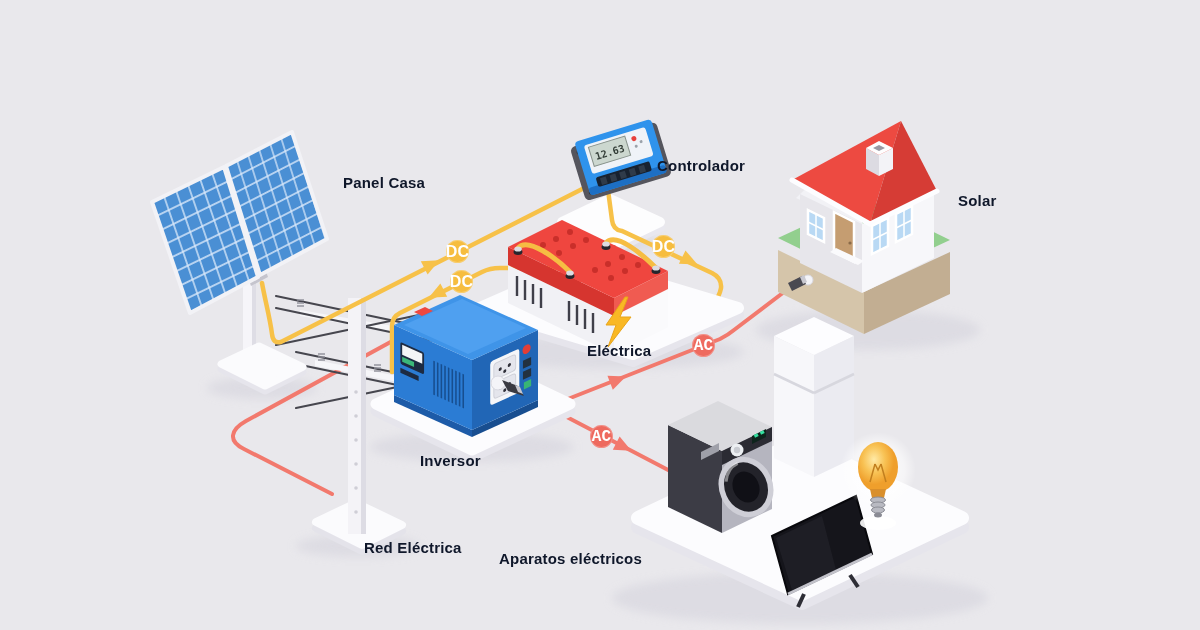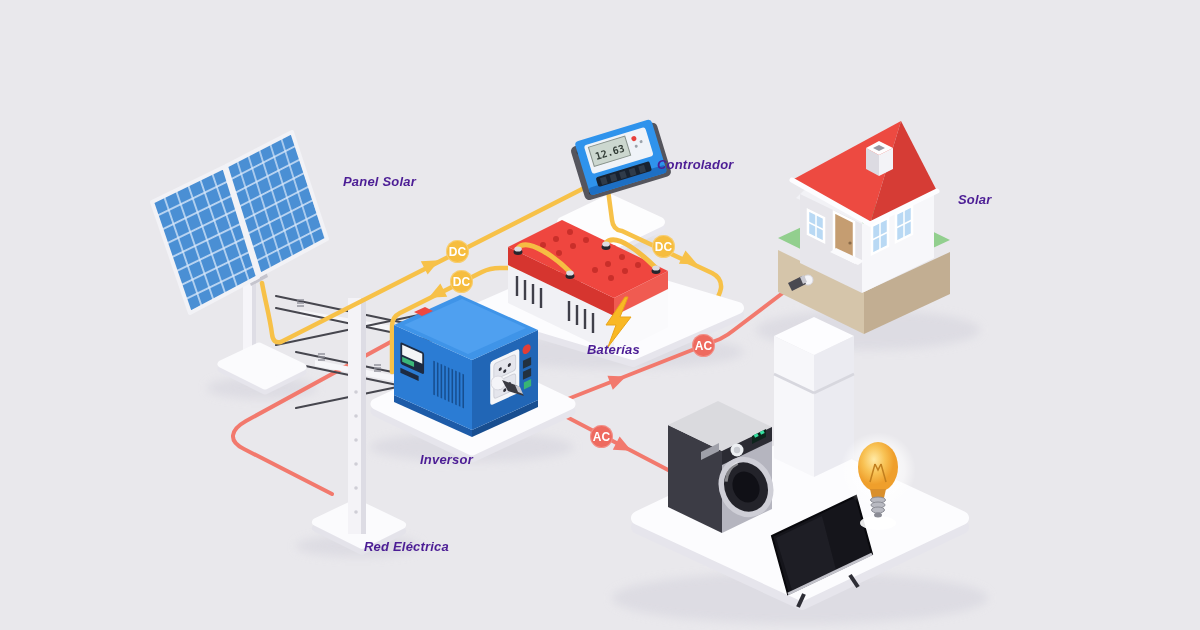--- a/index.html
+++ b/index.html
@@ -4,38 +4,38 @@
 <style>
   html,body{margin:0;padding:0;}
   .stage{
     position:relative;width:1200px;height:630px;overflow:hidden;
     background:#e9e8ec;
     font-family:"Liberation Sans", sans-serif;
   }
   .stage svg{position:absolute;left:0;top:0;}
   .lbl{
     position:absolute;
-    font-weight:700;font-size:13px;letter-spacing:.2px;
-    color:#4c1d95;white-space:nowrap;font-style:italic;
+    font-weight:700;font-size:15px;letter-spacing:.2px;
+    color:#0f172a;white-space:nowrap;
   }
   .lbl-panel{left:343px;top:174px;}
   .lbl-controller{left:657px;top:157px;}
   .lbl-casa{left:958px;top:192px;}
   .lbl-baterias{left:587px;top:342px;}
   .lbl-inversor{left:420px;top:452px;}
   .lbl-red{left:364px;top:539px;}
   .lbl-aparatos{left:499px;top:550px;}
   .badge{
     position:absolute;width:23px;height:23px;border-radius:50%;
     display:flex;align-items:center;justify-content:center;
-    font-weight:700;font-size:12px;color:#ffffff;letter-spacing:.2px;
+    font-weight:700;font-size:16px;color:#ffffff;letter-spacing:.2px;
     box-shadow:0 0 0 1px rgba(255,255,255,.25) inset;
   }
   .badge-dc{background:#f6bd3f;}
-  .badge-ac{background:#ee6a5f;}
+  .badge-ac{background:#ee6a5f;font-family:Liberation Mono, monospace;}
   .b-dc1{left:446px;top:240px;}
   .b-dc2{left:450px;top:270px;}
   .b-dc3{left:652px;top:235px;}
   .b-ac1{left:692px;top:334px;}
   .b-ac2{left:590px;top:425px;}
 </style>
 </head>
 <body>
 
 <div class="stage">
@@ -412,25 +412,26 @@
     <polygon points="870,489 886,489 884,498 872,498" fill="#d98f2c"></polygon>
     <g fill="#b9bac2" stroke="#8d8e97" stroke-width="1">
       <ellipse cx="878" cy="500" rx="7.5" ry="3"></ellipse>
       <ellipse cx="878" cy="505" rx="7" ry="3"></ellipse>
       <ellipse cx="878" cy="510" rx="6.5" ry="3"></ellipse>
     </g>
     <ellipse cx="878" cy="515" rx="4" ry="2.5" fill="#8a8b94"></ellipse>
   </g>
 </svg>
 
-  <div class="lbl lbl-panel">Panel Solar</div>
+  <div class="lbl lbl-panel">Panel Casa</div>
   <div class="lbl lbl-controller">Controlador</div>
   <div class="lbl lbl-casa">Solar</div>
-  <div class="lbl lbl-baterias">Baterías</div>
+  <div class="lbl lbl-baterias">Eléctrica</div>
   <div class="lbl lbl-inversor">Inversor</div>
   <div class="lbl lbl-red">Red Eléctrica</div>
+  <div class="lbl lbl-aparatos">Aparatos eléctricos</div>
 
   <div class="badge badge-dc b-dc1">DC</div>
   <div class="badge badge-dc b-dc2">DC</div>
   <div class="badge badge-dc b-dc3">DC</div>
   <div class="badge badge-ac b-ac1">AC</div>
   <div class="badge badge-ac b-ac2">AC</div>
 </div>
 
 </body></html>

